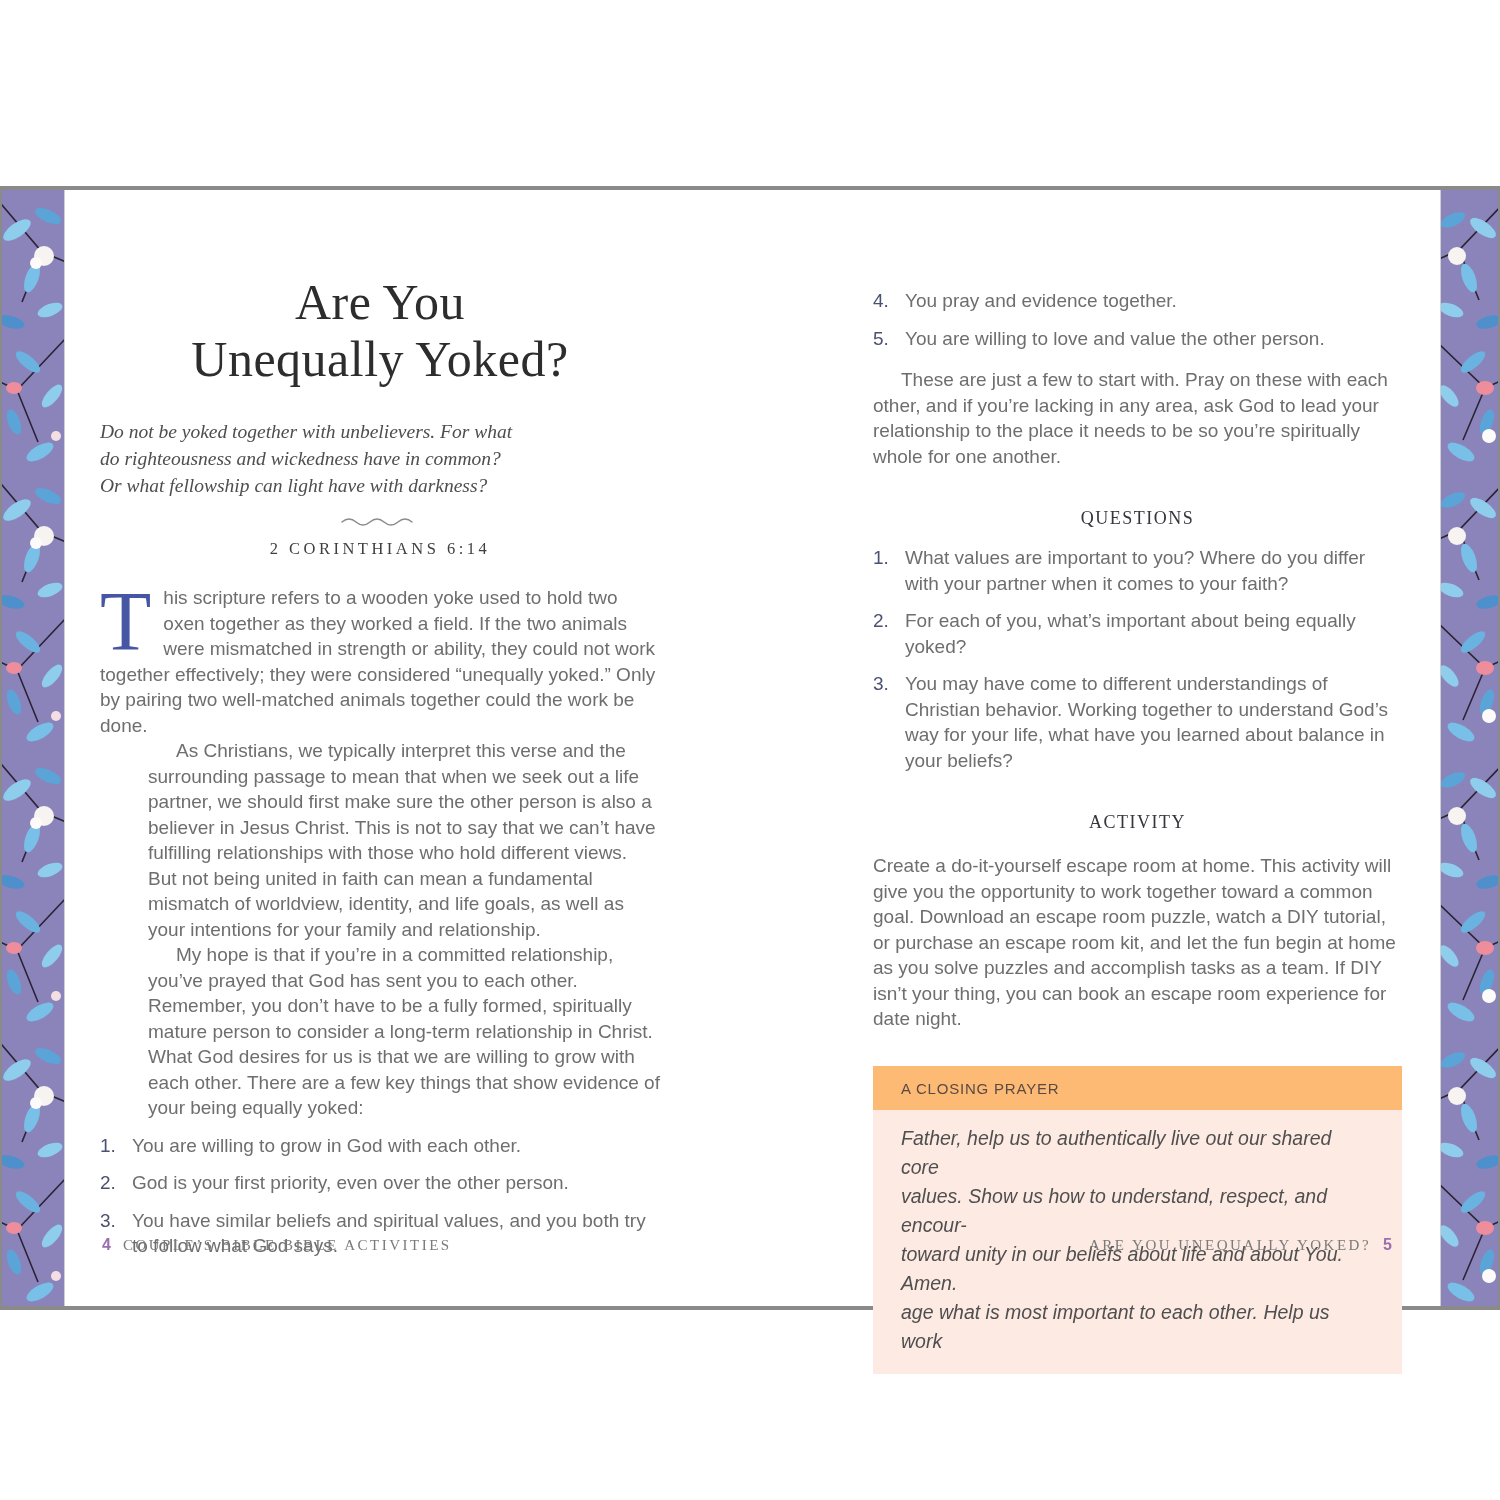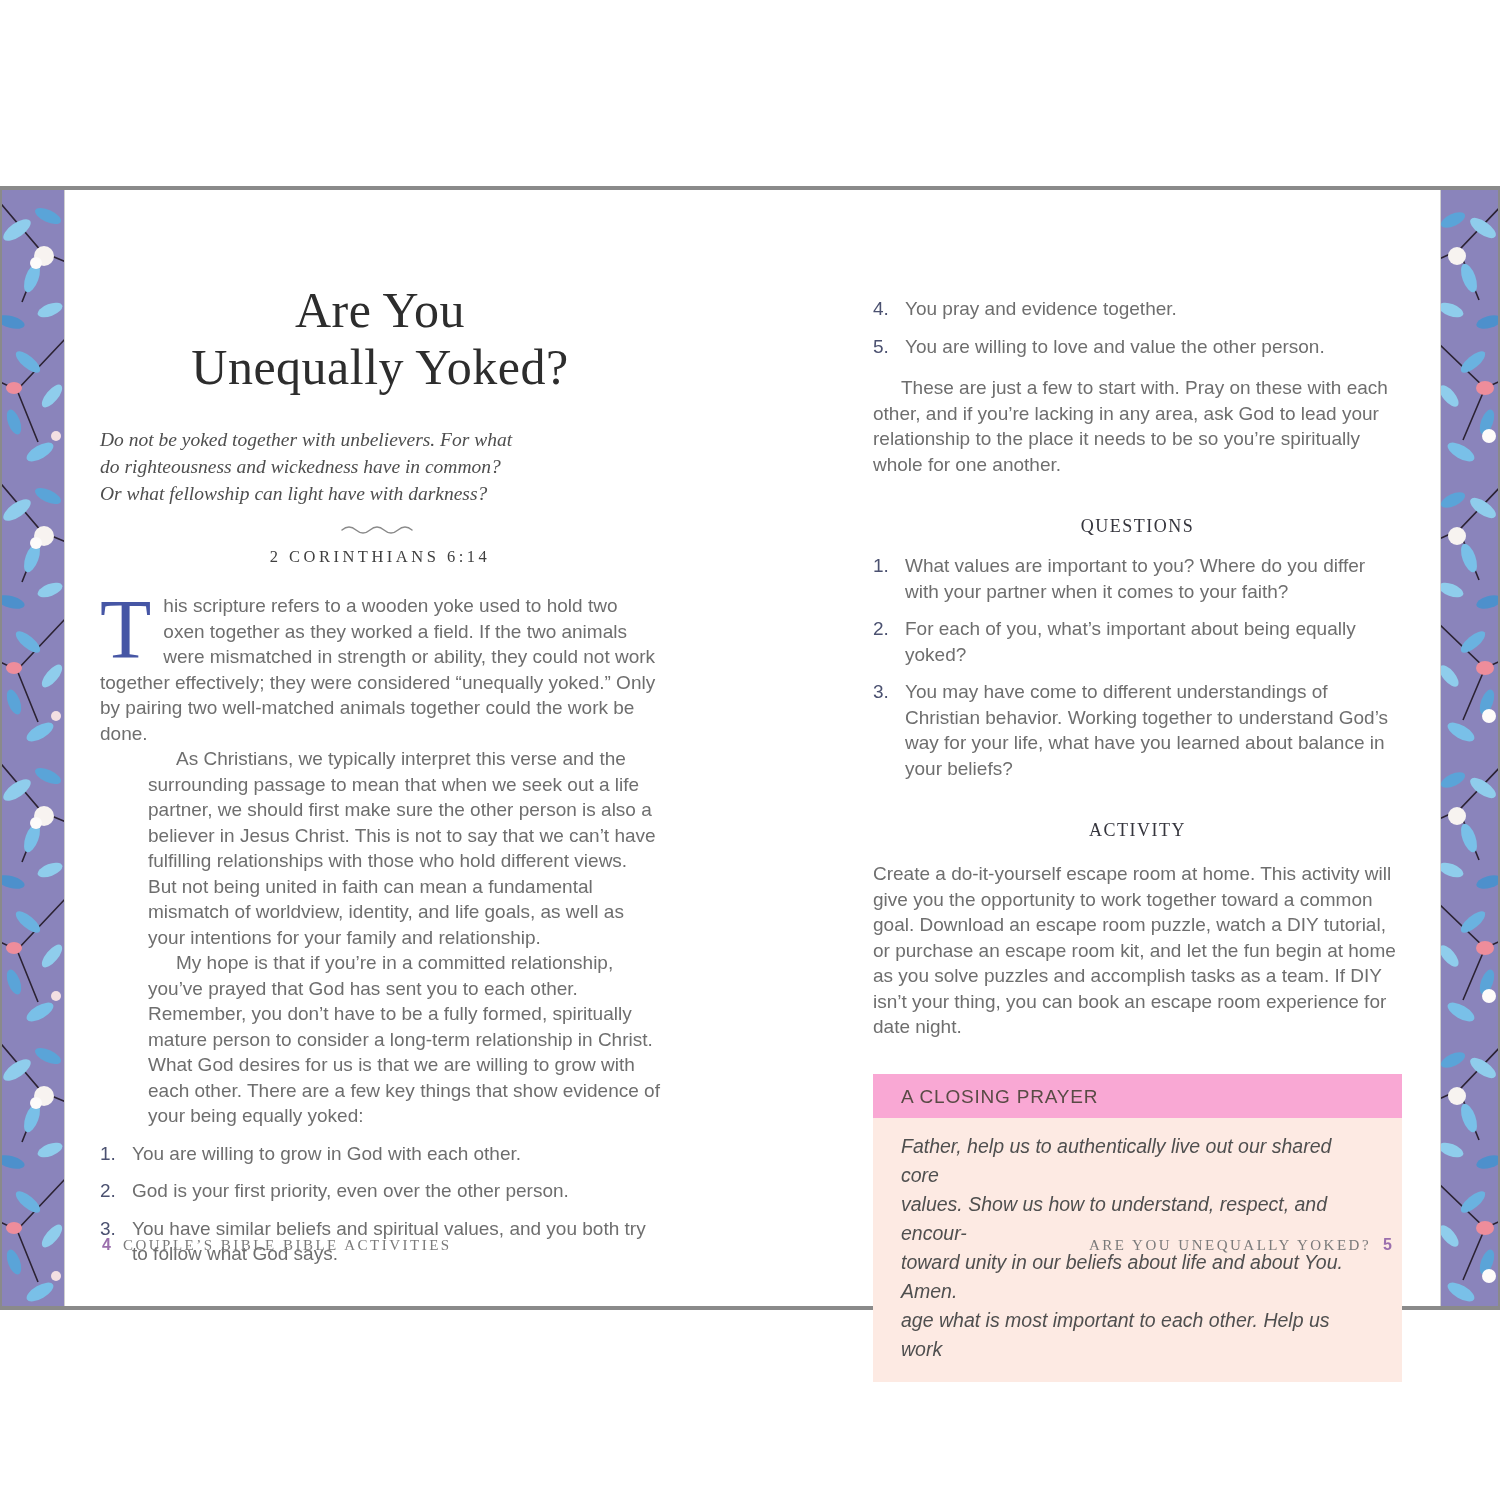--- a/index.html
+++ b/index.html
@@ -9,21 +9,21 @@
   }
   .spread {
     position:absolute; top:186px; left:0; width:1500px; height:1124px;
     background:#ffffff; box-sizing:border-box;
     border-style:solid; border-color:#8a8a8a; border-width:4px 2px;
   }
   .floral { position:absolute; top:0; height:100%; }
   .floral.left  { left:0; width:62px; border-right:1px solid #cfcfcf; }
   .floral.right { right:0; width:57px; border-left:1px solid #cfcfcf; }
 
-  .col { position:absolute; top:12px; }
+  .col { position:absolute; top:4px; }
   .col-left  { left:98px;  width:560px; padding-top:80px; }
   .col-right { left:871px; width:529px; padding-top:94px; }
 
   
   .chapter-title {
     margin:0; font-family:"Liberation Serif", serif; font-weight:400;
     font-size:50px; line-height:57px; color:#2d2d2d; text-align:center;
     letter-spacing:0.5px;
   }
   .epigraph {
@@ -53,22 +53,22 @@
   
   .section-heading {
     margin:34px 0 0 0; font-family:"Liberation Serif", serif; font-weight:400;
     font-size:18px; line-height:30px; letter-spacing:1.5px; color:#35353d;text-align:center;
   }
   .rp-paragraph { margin:16px 0 0 0; font-size:19px; line-height:25.5px; color:#6e6e6e; }
   .rp-paragraph.indent { text-indent:28px; }
 
   .prayer-box { margin-top:34px; }
   .prayer-header {
-    background:#f9a8d4; padding:10px 28px 9px 28px;
-    font-size:19px; letter-spacing:0.8px; color:#594a45;
+    background:#fdba74; padding:10px 28px 9px 28px;
+    font-size:15px; letter-spacing:0.8px; color:#594a45;
   }
   .prayer-body {
     background:#fdeae3; padding:14px 28px 18px 28px;
     font-style:italic; font-size:19.5px; line-height:29px; color:#4f4f4f;
   }
 
   
   .footer { position:absolute; top:1046px; font-family:"Liberation Serif", serif;
     font-size:15px; letter-spacing:2.5px; color:#7a7a7a; white-space:nowrap; }
   .footer-left { left:100px; }

